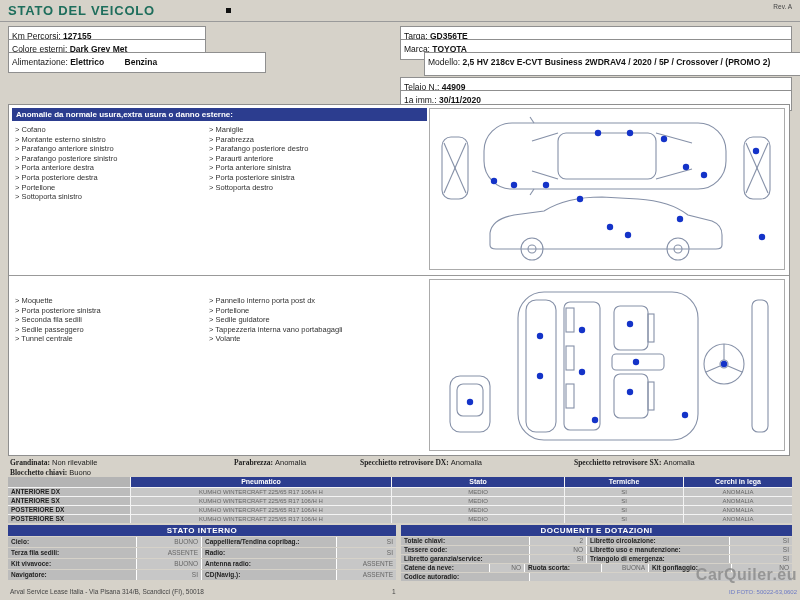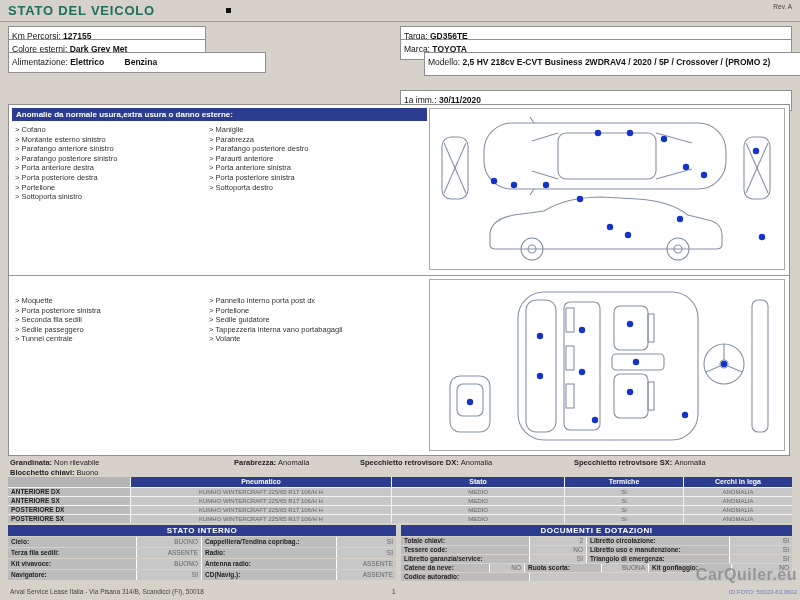--- a/index.html
+++ b/index.html
@@ -32,21 +32,21 @@
   }
   .alist { position:absolute; top:20px; font-size:7.5px; line-height:9.6px; color:#333; }
   .alist.c1 { left:6px; width:190px; }
   .alist.c2 { left:200px; width:150px; }
   .diagbox { position:absolute; left:420px; top:3px; width:356px; background:#fff; border:1px solid #ababab; box-sizing:border-box; }
   .o { fill:none; stroke:#8691a8; stroke-width:1.1; }
   .dot { fill:#1433c8; }
   
   #summary { left:10px; top:458px; width:782px; height:18px; font-size:7.5px; color:#222; }
   #summary .sum { position:absolute; white-space:nowrap; }
-  #summary .sum b { font-weight:bold; }
+  #summary .sum b { font-weight:bold;font-family:Liberation Serif, serif; }
   #summary .sum span { margin-left:2px; }
   
   #tires {
     left:8px; top:477px; width:784px; display:grid;
     grid-template-columns:122px 260px 172px 118px 1fr; gap:1px; background:#f4f4f4;
   }
   #tires .th { background:#2c3d8f; color:#fff; font-weight:bold; font-size:7px; text-align:center; line-height:10px; }
   #tires .th0 { background:#b4b4b4; }
   #tires .tlabel { background:#bcbcbc; font-weight:bold; font-size:6.5px; color:#222; padding-left:3px; line-height:8px; }
   #tires .tval { background:#c7c7c7; color:#666; text-align:center; line-height:8px; font-size:6px; }
@@ -98,20 +98,24 @@
     <span>Targa:</span>
     <b>GD356TE</b>
   </div>
   <div class="field" style="left:400px; top:39px; width:392px;">
     <span>Marca:</span>
     <b>TOYOTA</b>
   </div>
   <div class="field" id="field-modello" style="left:424px; top:52px; width:404px;">
     <span>Modello:</span>
     <b>2,5 HV 218cv E-CVT Business 2WDRAV4 / 2020 / 5P / Crossover / (PROMO 2)</b>
+  </div>
+  <div class="field" style="left:400px; top:77px; width:392px;">
+    <span>Telaio N.:</span>
+    <b>44909</b>
   </div>
   <div class="field" style="left:400px; top:90px; width:392px;">
     <span>1a imm.:</span>
     <b>30/11/2020</b>
   </div>
 
   <div class="abs" id="main">
 
     <div class="panel" id="panel-ext">
       <div class="navybar">Anomalie da normale usura,extra usura o danno esterne:</div>

